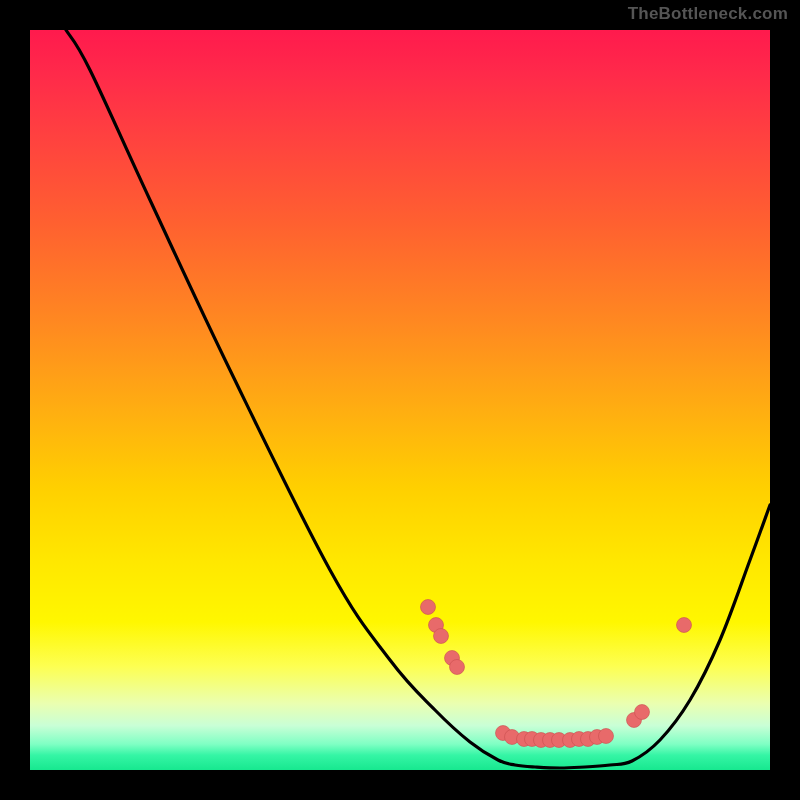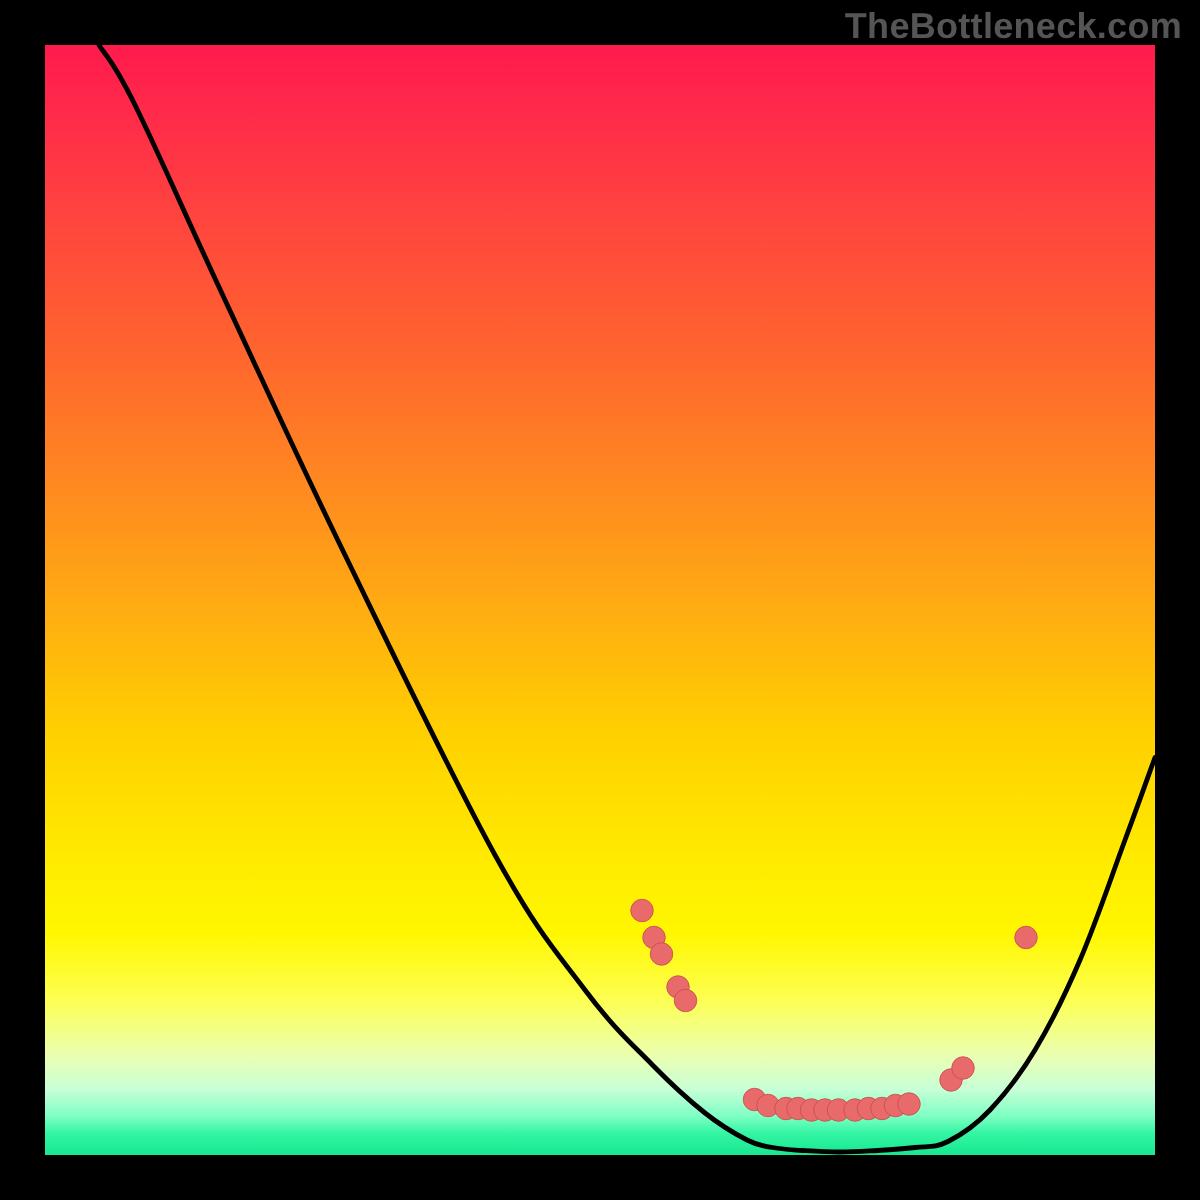--- a/index.html
+++ b/index.html
@@ -9,21 +9,21 @@
     background: #000;
     position: relative;
     font-family: Arial, Helvetica, sans-serif;
     overflow: hidden;
   }
   .watermark {
     position: absolute;
     top: 4px;
     right: 12px;
     color: #555;
-    font-size: 24px;
+    font-size: 17px;
     font-weight: bold;
     letter-spacing: 0.2px;
     z-index: 5;
   }
   .plot-area {
     position: absolute;
     left: 30px;
     top: 30px;
     width: 740px;
     height: 740px;

